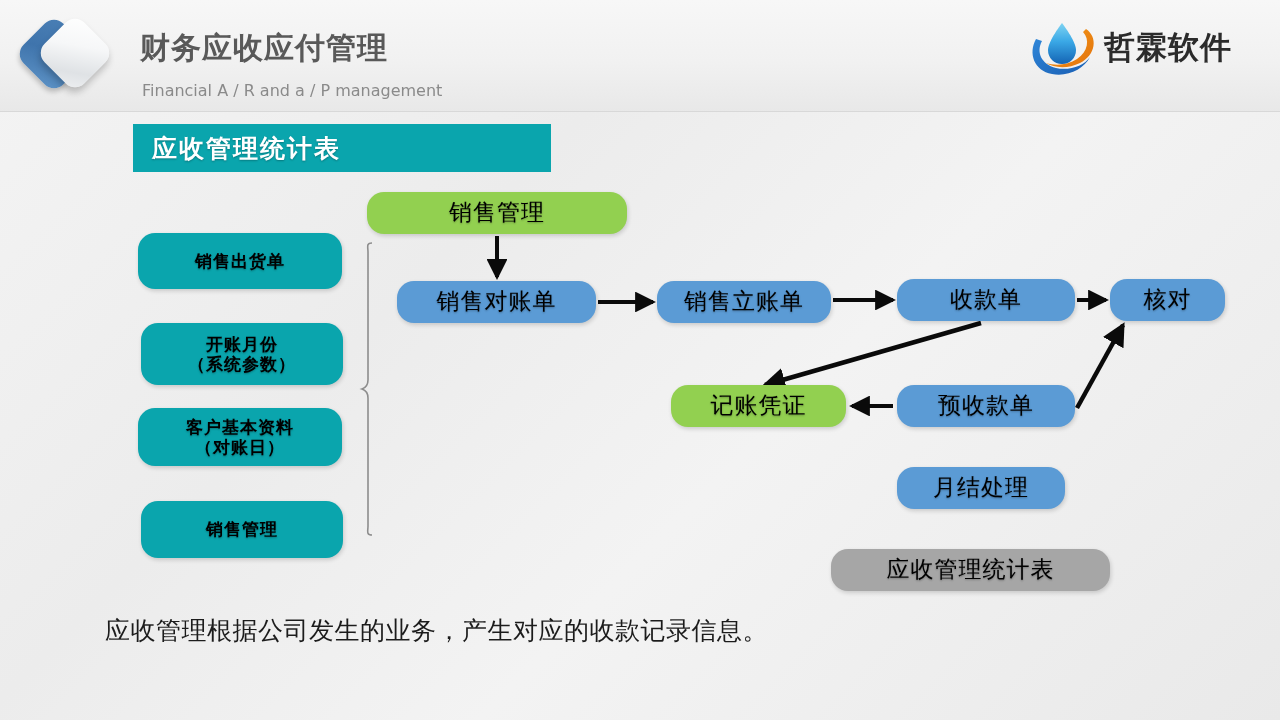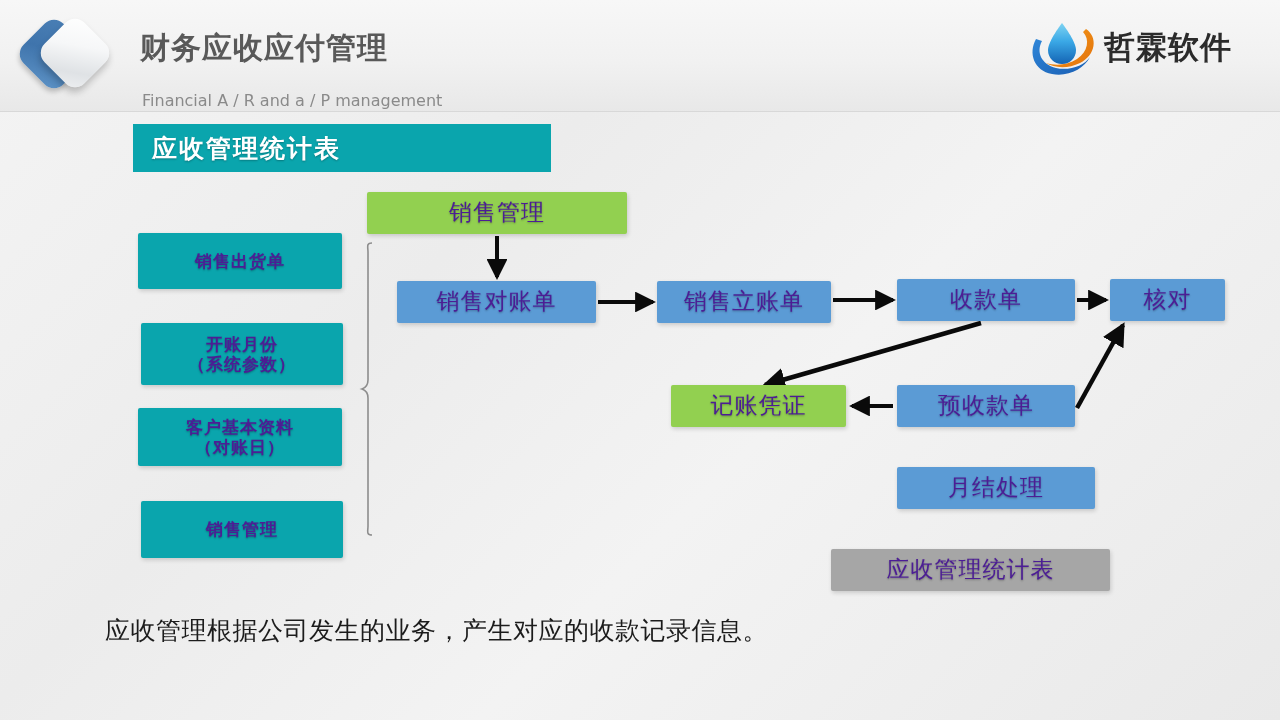--- a/index.html
+++ b/index.html
@@ -65,21 +65,20 @@
     color: #595959;
     letter-spacing: 1px;
     white-space: nowrap;
   }
   #title-en {
     position: absolute;
     left: 142px; top: 81px;
     font-size: 16px;
     color: #8a8a8a;
     white-space: nowrap;
-    margin-top: 10px;
   }
 
   
   #brand {
     position: absolute;
     right: 36px; top: 14px;
     width: 216px; height: 70px;
   }
   #brand-glyph {
     position: absolute;
@@ -114,22 +113,22 @@
     text-shadow: 0 1px 2px rgba(0,0,0,0.28);
   }
 
   
   .node {
     position: absolute;
     display: flex;
     align-items: center;
     justify-content: center;
     text-align: center;
-    border-radius: 2px;
-    color: #4c1d95;
+    border-radius: 17px;
+    color: #000000;
     line-height: 1.18;
     text-shadow: 0 1px 2px rgba(0,0,0,0.30);
   }
   .teal {
     background: #0aa5ad;
     font-weight: bold;
     font-size: 17px;
     letter-spacing: 1px;
     box-shadow: 1px 2px 4px rgba(0,0,0,0.16);
     margin-top: 12px;
@@ -159,21 +158,21 @@
   #n-cust   { left:138px; top:396px; width:204px; height:58px; }
   #n-init   { left:141px; top:489px; width:202px; height:57px; }
 
   #n-sales  { left:367px; top:192px; width:260px; height:42px; }
   #n-recon  { left:397px; top:281px; width:199px; height:42px; }
   #n-estab  { left:657px; top:281px; width:174px; height:42px; }
   #n-receipt{ left:897px; top:279px; width:178px; height:42px; }
   #n-check  { left:1110px; top:279px; width:115px; height:42px; }
   #n-voucher{ left:671px; top:385px; width:175px; height:42px; }
   #n-prepay { left:897px; top:385px; width:178px; height:42px; }
-  #n-month2 { left:897px; top:467px; width:198px; height:42px;text-align:center; }
+  #n-month2 { left:897px; top:467px; width:168px; height:42px;text-align:center; }
   #n-stats  { left:831px; top:549px; width:279px; height:42px; }
 
   
   #edges {
     position: absolute;
     left: 0; top: 0;
     width: 1280px; height: 720px;
     pointer-events: none;
   }
 

